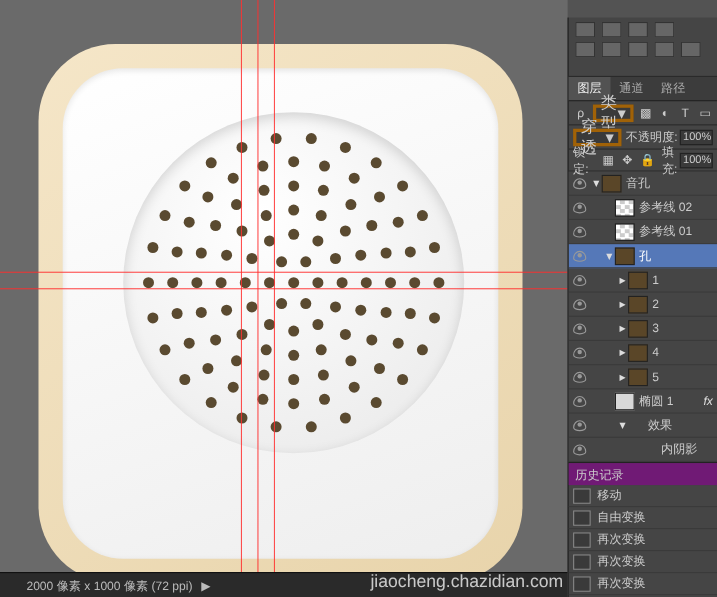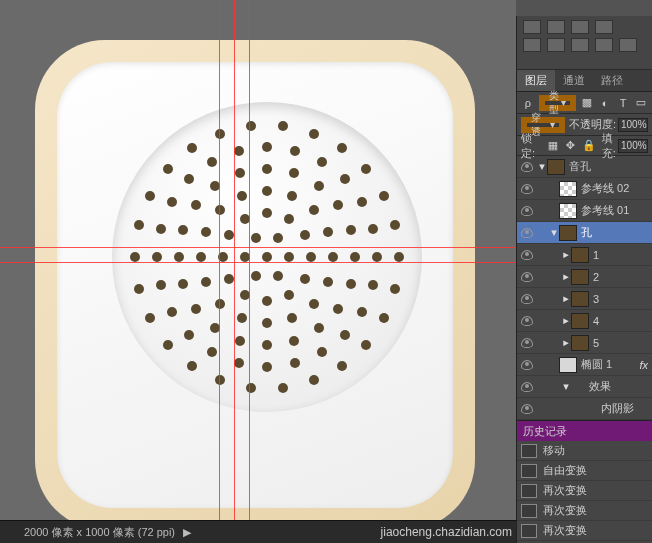--- a/index.html
+++ b/index.html
@@ -23,21 +23,21 @@
 
 .toolbar-top { height: 54px; padding: 4px 6px; border-bottom: 1px solid #2a2a2a; display: flex; flex-direction: column; gap: 4px; }
 .tool-row { display: flex; gap: 6px; }
 .tool-ic { width: 18px; height: 14px; background: #666; border: 1px solid #333; }
 
 .panel-tabs { display: flex; height: 22px; background: #3c3c3c; border-bottom: 1px solid #222; }
 .tab { padding: 3px 8px; color: #aaa; cursor: default; }
 .tab.active { background: #525252; color: #eee; }
 
 .panel-controls { height: 22px; display: flex; align-items: center; padding: 0 4px; gap: 4px; border-bottom: 1px solid #2a2a2a; }
-.dropdown { flex: 1; height: 16px; background: #3a3a3a; border: 6px solid #a16207; font-size: 10px; padding: 0 4px; display: flex; align-items: center; justify-content: space-between; }
+.dropdown { flex: 1; height: 16px; background: #3a3a3a; border: 3px solid #a16207; font-size: 15px; padding: 0 4px; display: flex; align-items: center; justify-content: space-between; }
 .lbl-val { display: flex; align-items: center; gap: 2px; }
 .mini-input { width: 30px; height: 14px; background: #3a3a3a; border: 1px solid #222; font-size: 10px; text-align: right; padding: 0 2px; }
 
 .lock-row { height: 20px; display: flex; align-items: center; gap: 6px; padding: 0 4px; border-bottom: 1px solid #2a2a2a; }
 .mini-ic { width: 14px; height: 14px; display: inline-flex; align-items: center; justify-content: center; color: #ccc; }
 
 .layers-tree { max-height: 270px; overflow: hidden; background: #454545; }
 .layer-row { display: flex; align-items: center; height: 22px; border-bottom: 1px solid #3a3a3a; position: relative; }
 .layer-row.sel { background: #5578b8; color: #fff; }
 .vis-col { width: 20px; display: flex; justify-content: center; }
@@ -52,21 +52,21 @@
 .fx { margin-left: auto; margin-right: 4px; font-style: italic; color: #ddd; }
 
 .history-panel { border-top: 1px solid #222; }
 .history-title { height: 20px; background: #701a75; display: flex; align-items: center; padding: 0 6px; }
 .history-list { }
 .hist-row { display: flex; align-items: center; height: 20px; border-bottom: 1px solid #3a3a3a; padding-left: 4px; gap: 6px; }
 .hist-ic { width: 16px; height: 14px; border: 1px solid #888; background: #3a3a3a; flex-shrink: 0; }
 
 .watermark { position: absolute; color: rgba(255,255,255,0.6); font-size: 28px; font-weight: bold; pointer-events: none; letter-spacing: 2px; }
 .wm1 { left: 200px; top: 6px; }
-.credit { position: absolute; right: 140px; bottom: 4px; color: rgba(255,255,255,0.75); font-size: 12px; }
+.credit { position: absolute; right: 140px; bottom: 4px; color: rgba(255,255,255,0.75); font-size: 16px; }
 </style>
 </head>
 <body>
 
 <div class="canvas-area">
   <div class="artboard">
     <div class="icon-box">
       <div class="icon-inner">
         <div class="speaker-circle">
           <div class="dots" id="dots">

